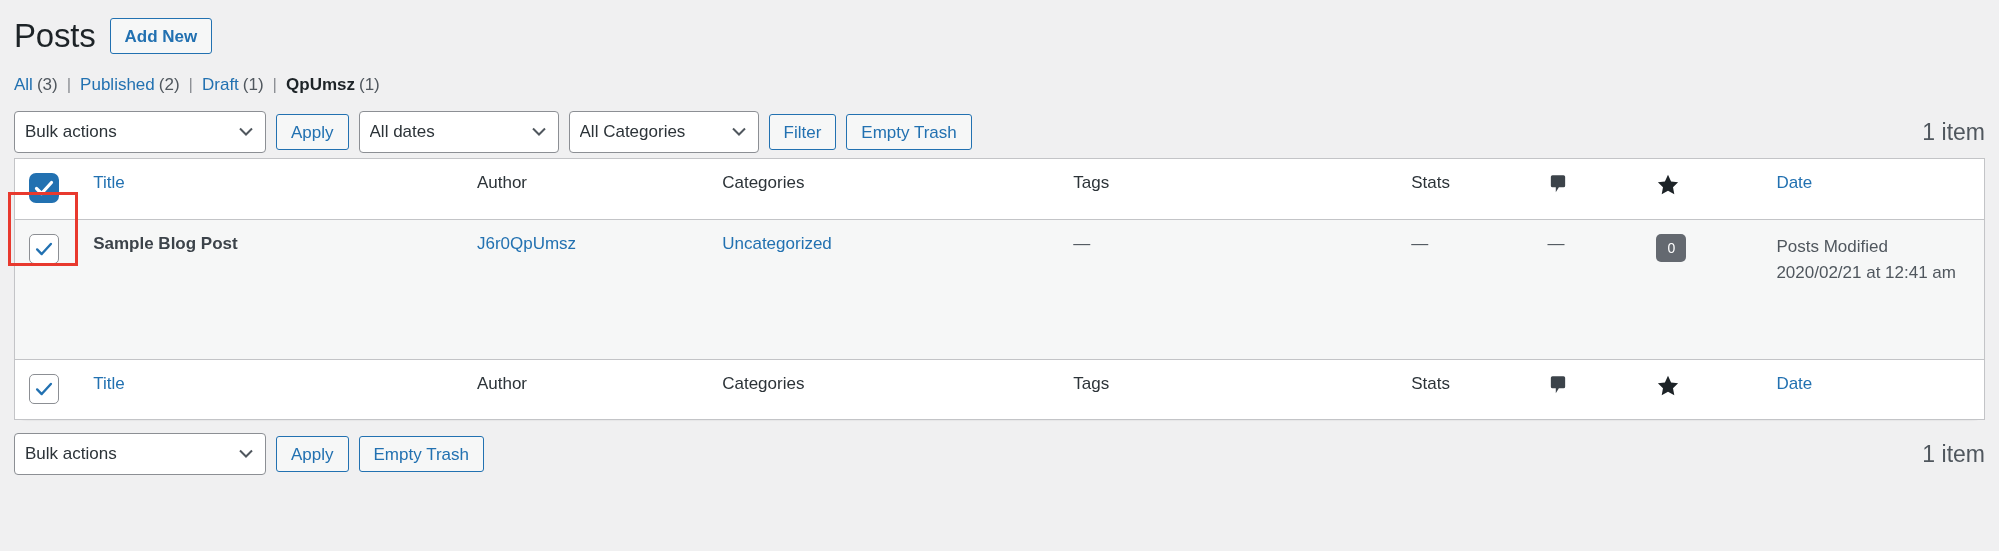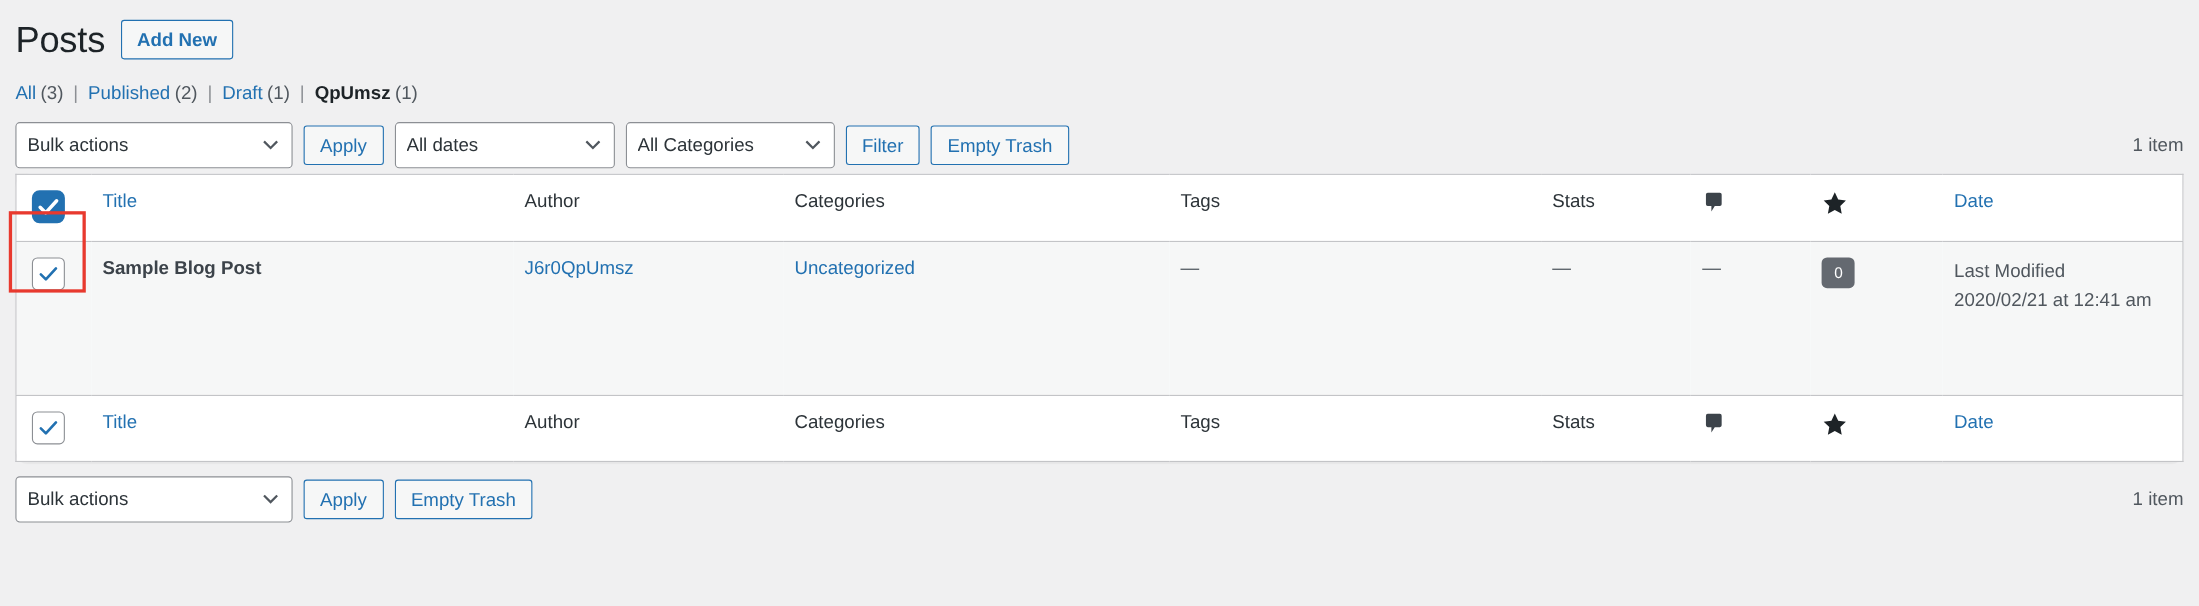--- a/index.html
+++ b/index.html
@@ -155,21 +155,21 @@
     pointer-events: none;
     width: 14px;
     height: 9px;
     color: #50575e;
   }
   .displaying-num {
     position: absolute;
     right: 0;
     top: 50%;
     transform: translateY(-50%);
-    font-size: 17px;
+    font-size: 23px;
     color: #50575e;
   }
 
   
   .wp-list-table {
     width: 100%;
     border-collapse: collapse;
     background: #fff;
     border: 1px solid #c3c4c7;
     border-radius: 12px;
@@ -397,21 +397,21 @@
         <td class="col-cats">
           <a class="link">Uncategorized</a>
         </td>
         <td class="col-tags dash">—</td>
         <td class="col-stats dash">—</td>
         <td class="col-comments dash">—</td>
         <td class="col-star">
           <span class="comment-count">0</span>
         </td>
         <td class="col-date date-cell">
-          <div>Last Modified</div>
+          <div>Posts Modified</div>
           <div>2020/02/21 at 12:41 am</div>
         </td>
       </tr>
     </tbody>
 
     <tfoot>
       <tr>
         <th class="col-cb">
           <span class="cb">
             <svg viewBox="0 0 24 24">

